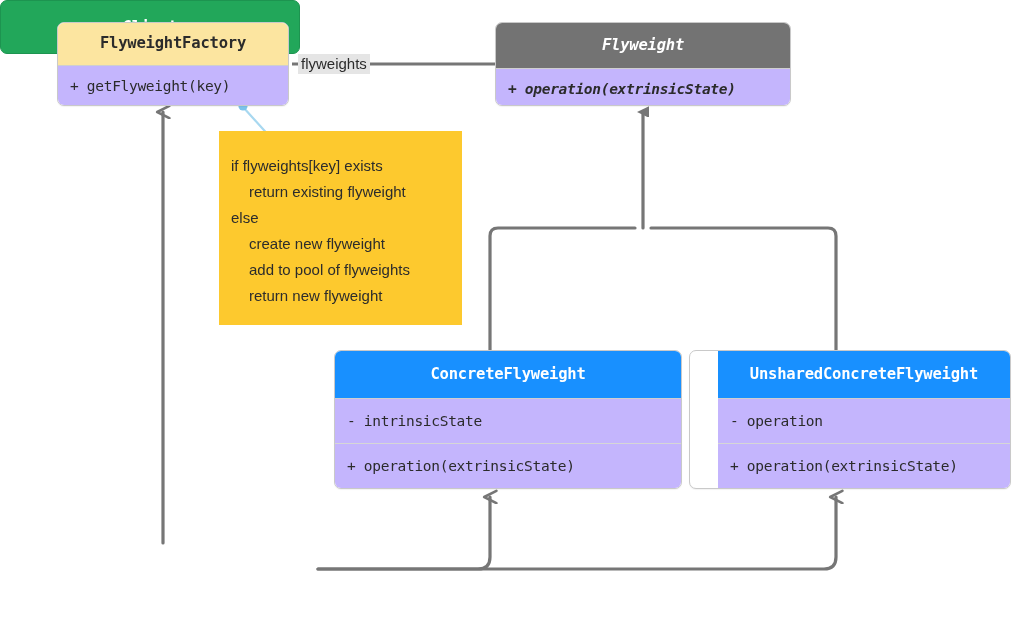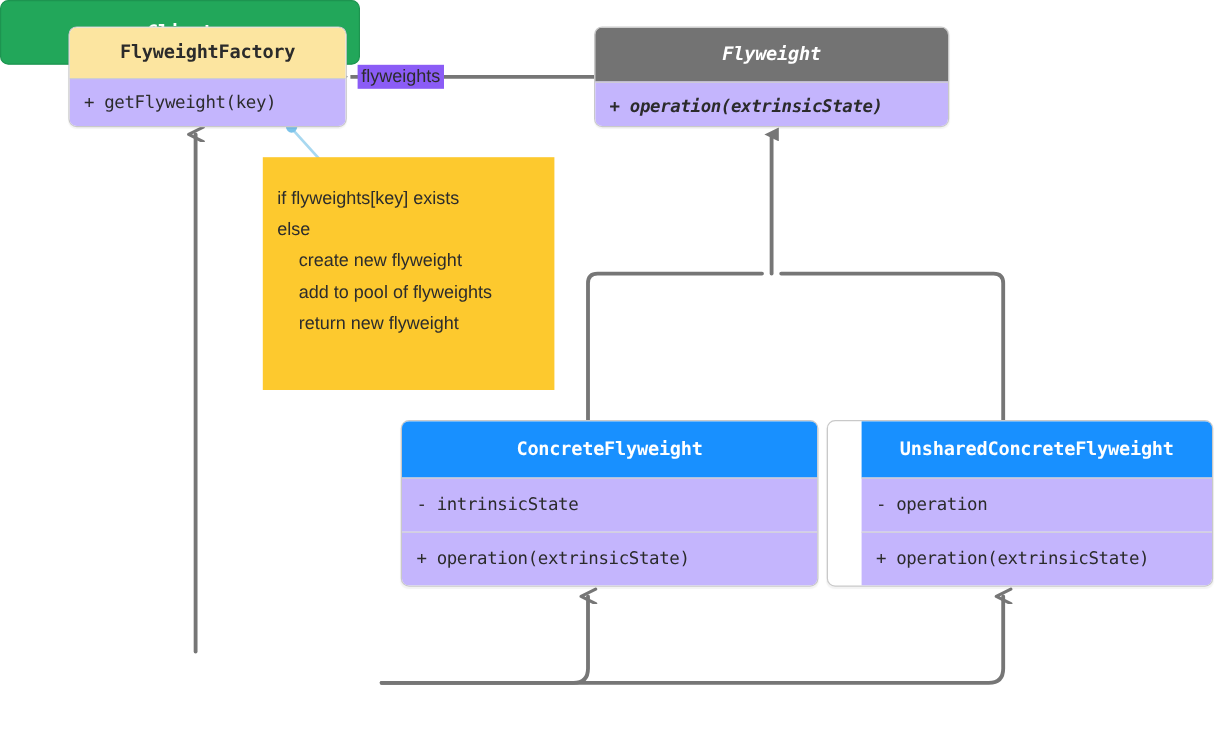--- a/index.html
+++ b/index.html
@@ -124,21 +124,21 @@
   #note-getflyweight .note-line.indent { padding-left: 18px; }
 
   
   #label-flyweights {
     position: absolute;
     left: 298px; top: 54px;
     z-index: 3;
     font-family: "Liberation Sans", sans-serif;
     font-size: 15px;
     color: #2c2c2c;
-    background: #8b5cf6;
+    background: #e5e5e5;
     padding: 0 3px;
     line-height: 20px;
   }
 </style>
 </head>
 <body>
 
 <div id="canvas">
 
   <svg id="edges" viewBox="0 0 1024 620" xmlns="http://www.w3.org/2000/svg">
@@ -206,19 +206,20 @@
   </div>
 
   <div id="box-client">
     <span class="client-label">Client</span>
   </div>
 
   <div id="label-flyweights">flyweights</div>
 
   <div id="note-getflyweight">
     <div class="note-line">if flyweights[key] exists</div>
+    <div class="note-line indent">return existing flyweight</div>
     <div class="note-line">else</div>
     <div class="note-line indent">create new flyweight</div>
     <div class="note-line indent">add to pool of flyweights</div>
     <div class="note-line indent">return new flyweight</div>
   </div>
 
 </div>
 
 </body></html>

